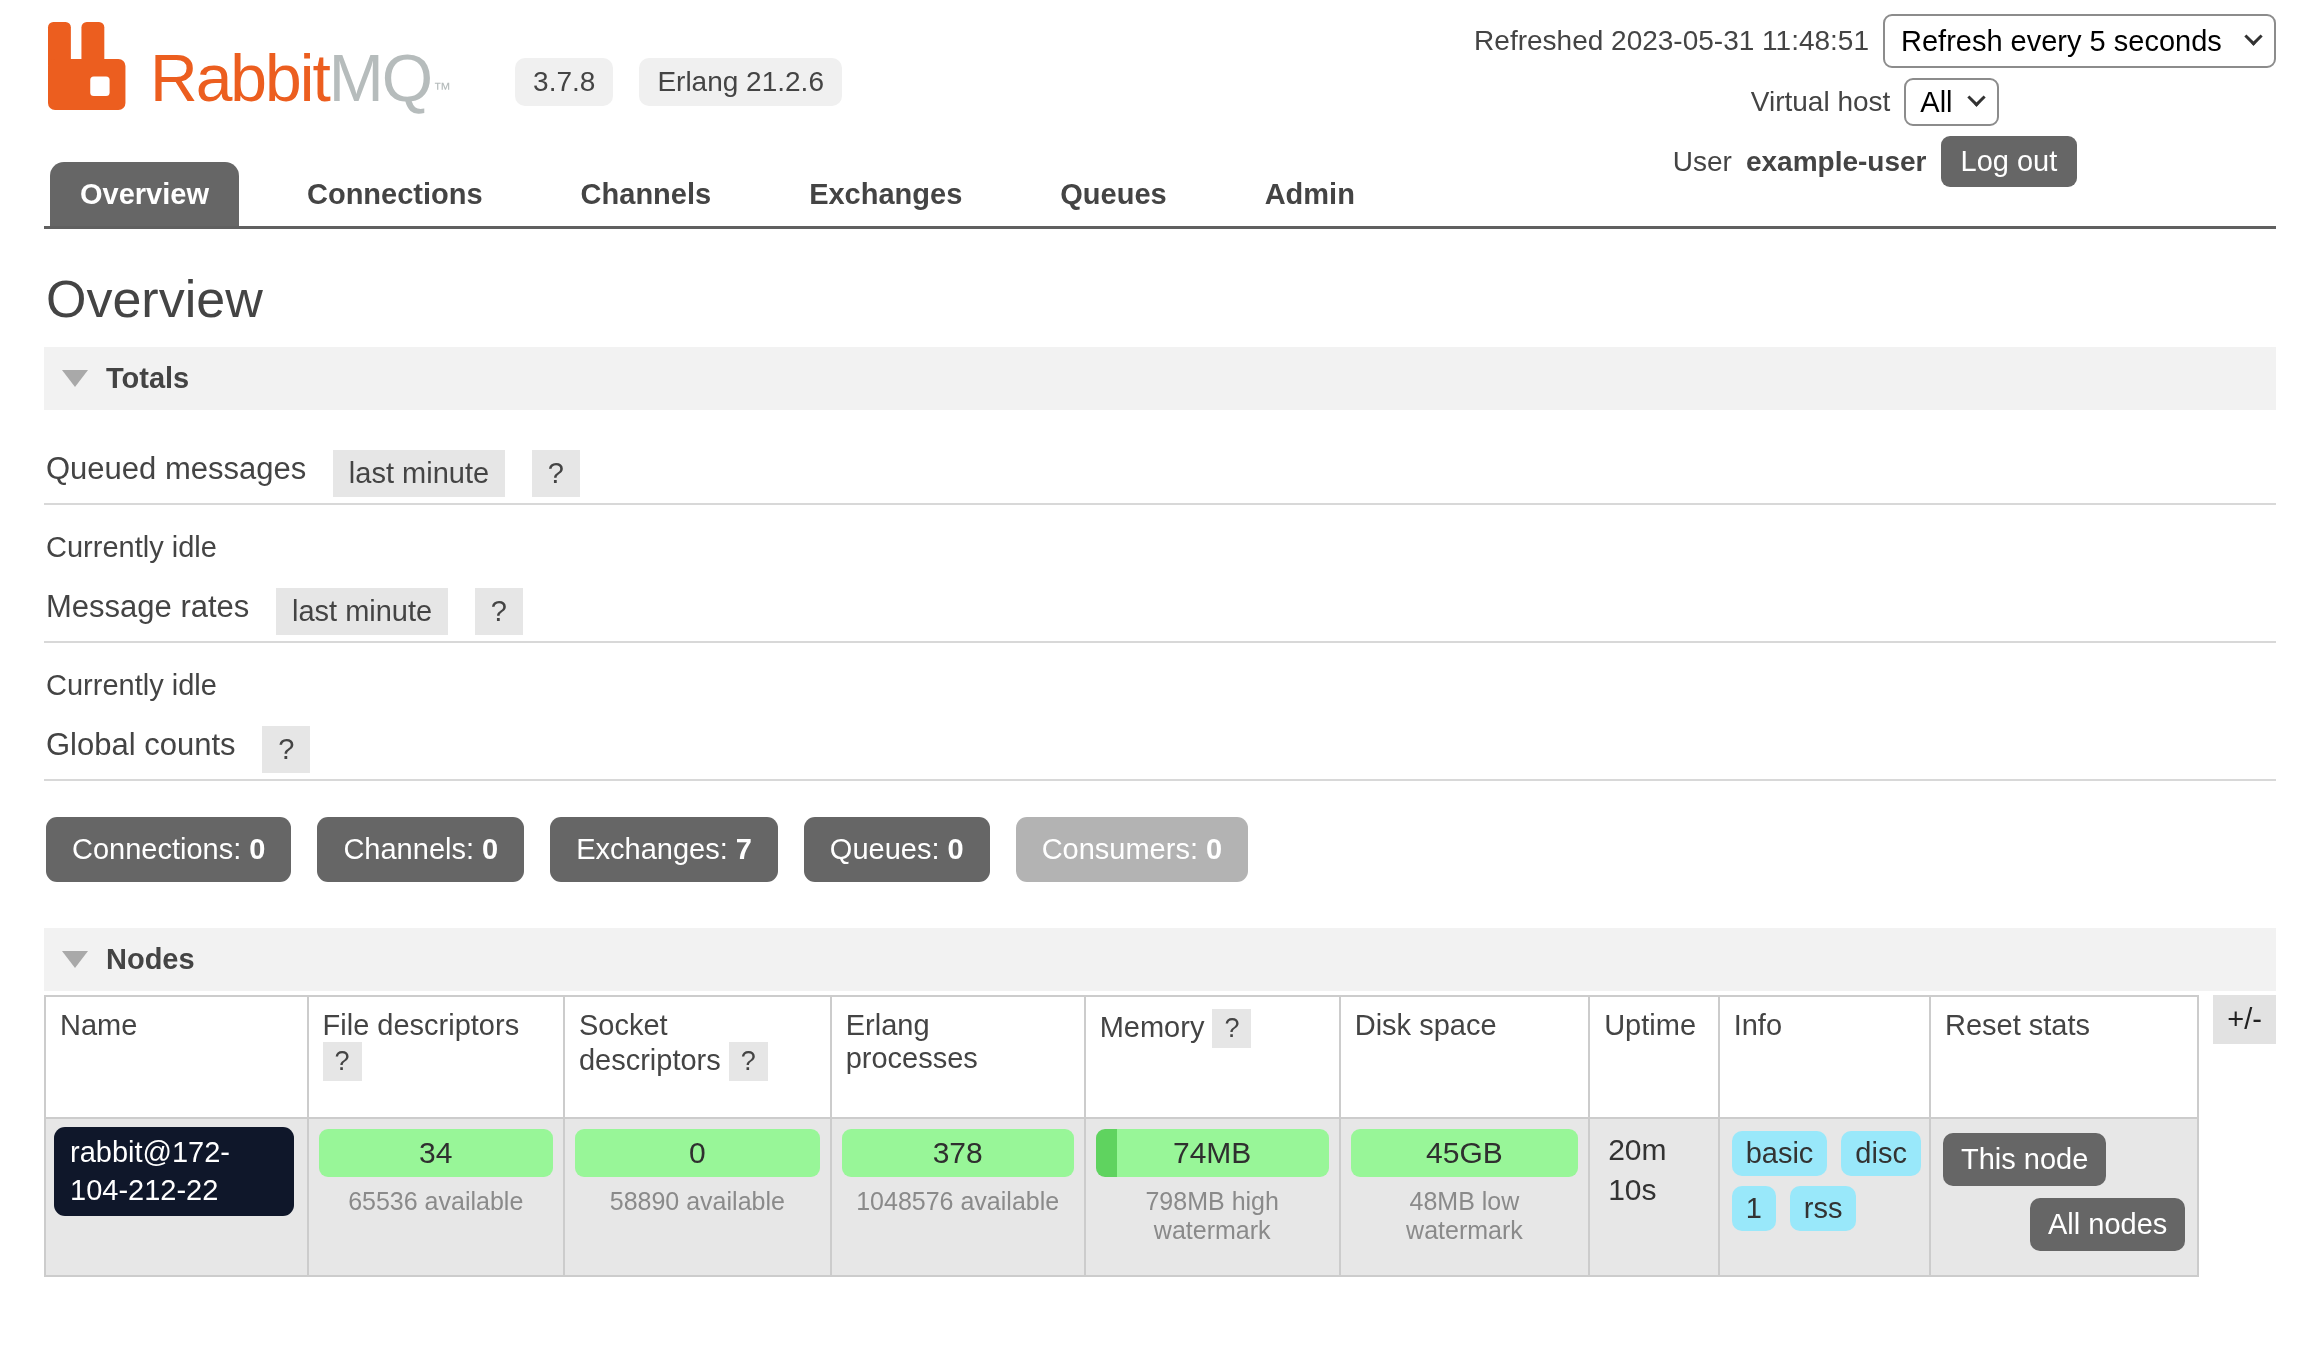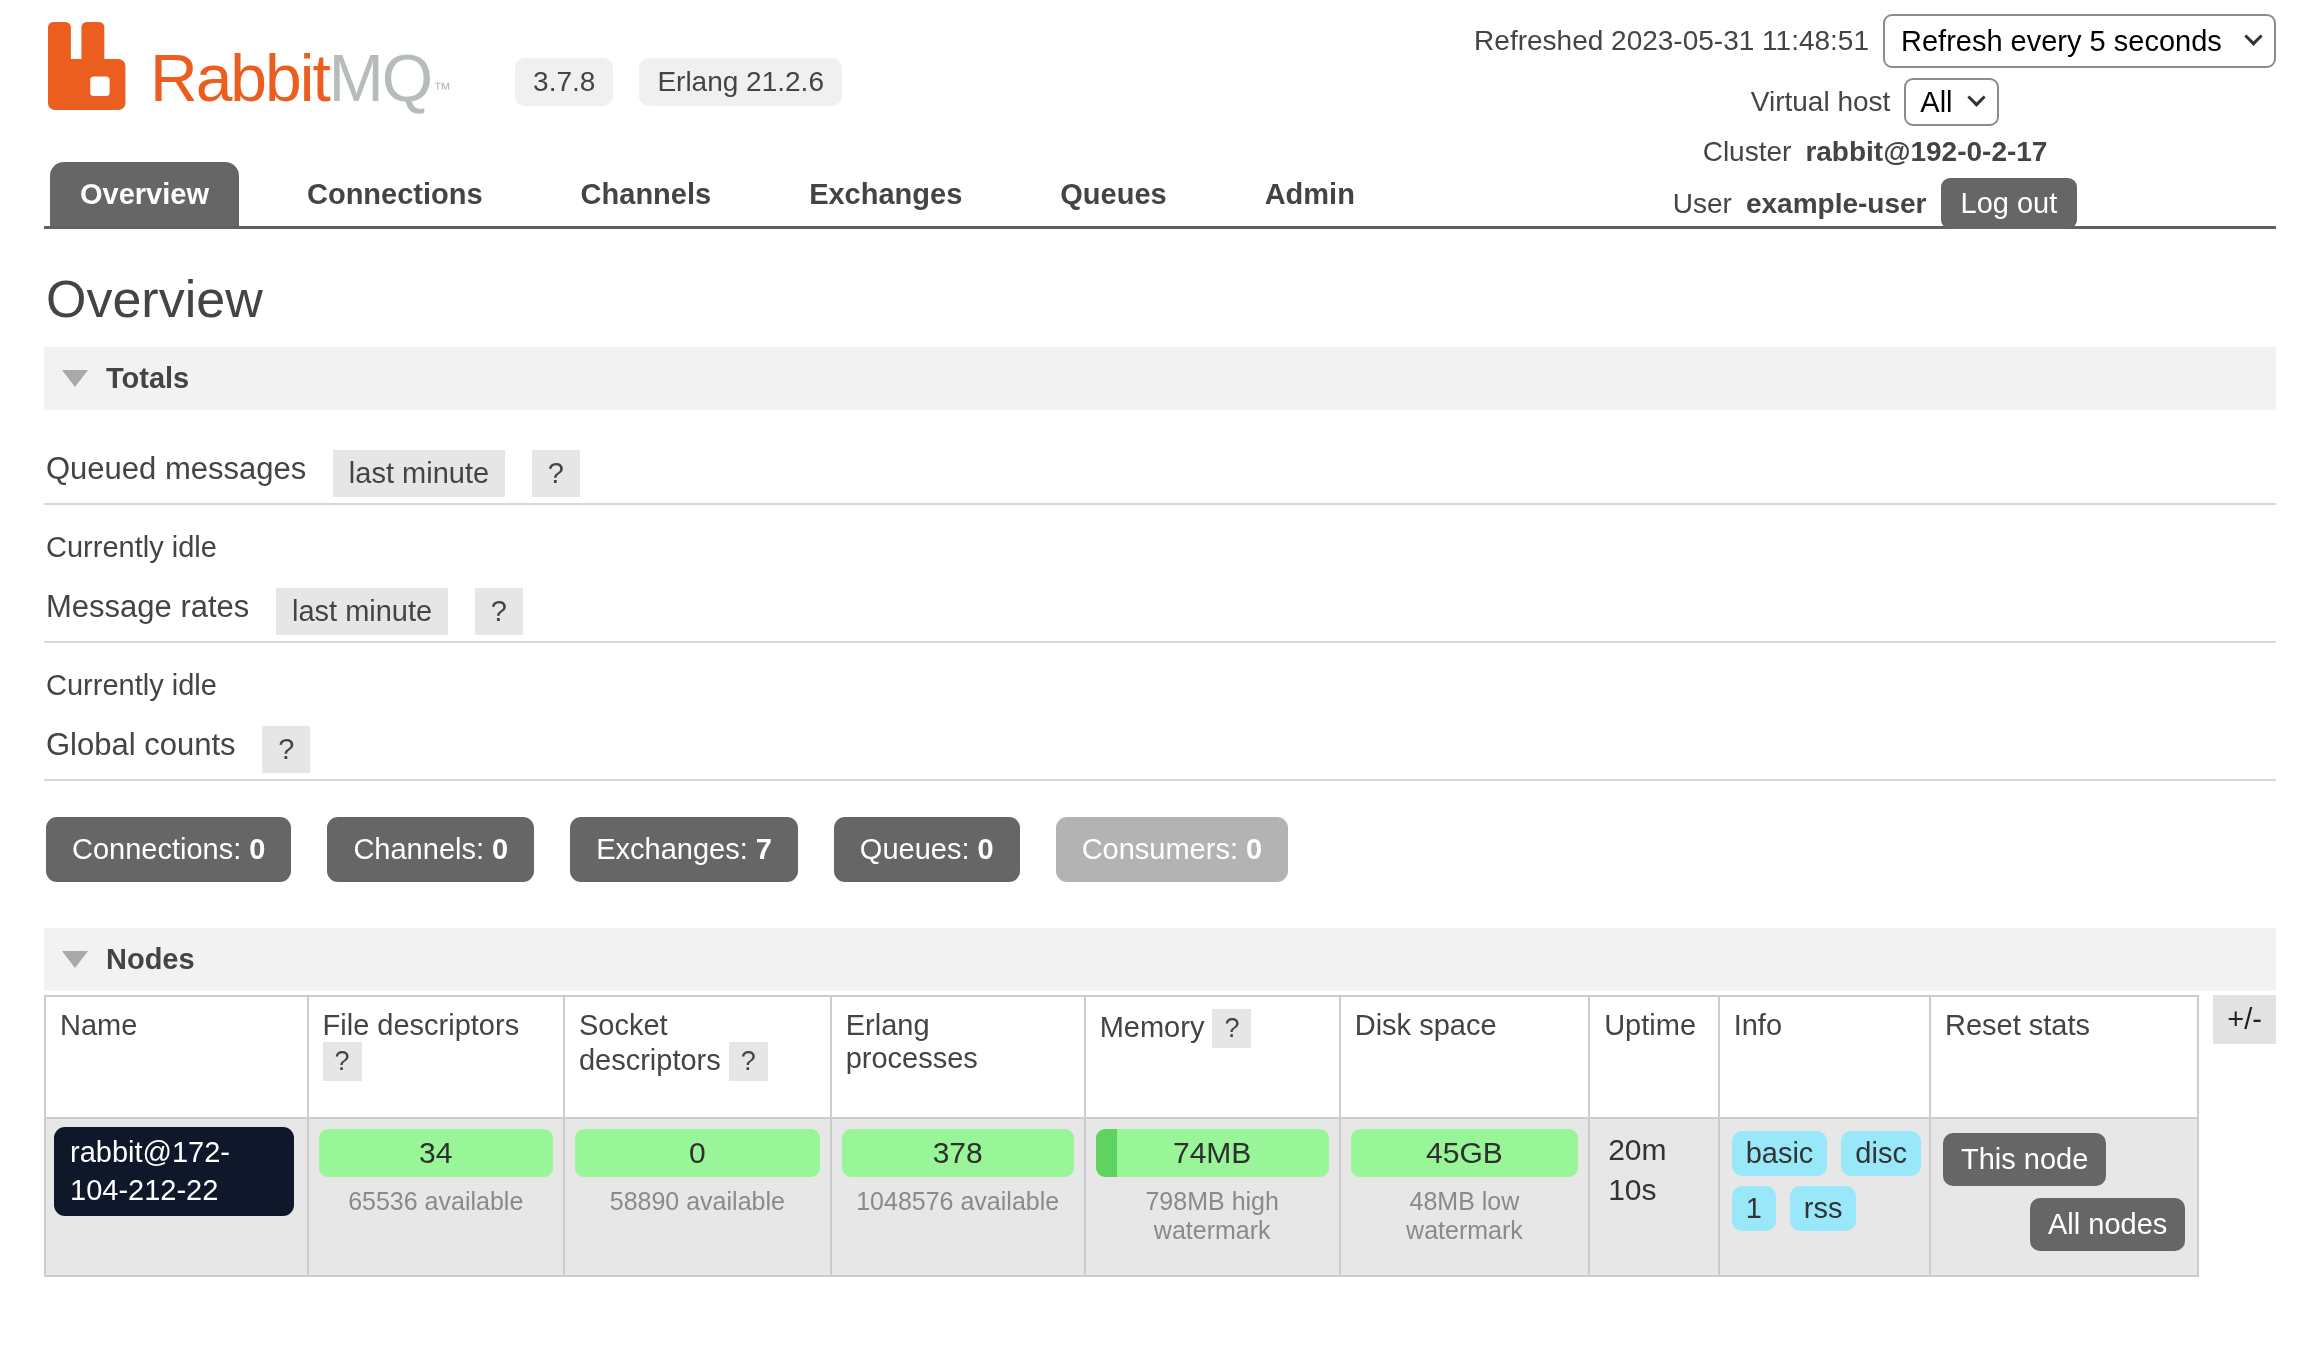--- a/index.html
+++ b/index.html
@@ -45,21 +45,21 @@
   .tri-down { width:0; height:0; border-left:13px solid transparent; border-right:13px solid transparent;
               border-top:17px solid #a9a9a9; }
   .tri-right { width:0; height:0; border-top:11px solid transparent; border-bottom:11px solid transparent;
                border-left:15px solid #b5b5b5; }
 
   .h3row { margin-top:36px; border-bottom:2px solid #d8d8d8; padding:0 0 10px 2px; font-size:31px; }
   .h3row .mini-badge { background:#e6e6e6; padding:7px 16px; margin-left:18px; font-size:29px;
                        position:relative; top:4px; display:inline-block; cursor:pointer; }
   .idle { font-size:29px; margin:26px 0 10px 2px; }
 
-  .count-row { display:flex; gap:36px; margin:36px 0 0 2px; }
+  .count-row { display:flex; gap:26px; margin:36px 0 0 2px; }
   .count-btn { background:#666; color:#fff; border:none; border-radius:11px; padding:16px 26px;
                font-size:29px; font-family:"Liberation Sans", sans-serif; cursor:pointer; }
   .count-btn .v { font-weight:bold; margin-left:8px; }
   .count-btn.muted { background:#b3b3b3; }
 
   .nodes-bar { margin-top:46px; }
 
   
   .table-wrap { display:flex; align-items:flex-start; gap:14px; margin-top:4px; }
   table.nodes { border-collapse:collapse; table-layout:fixed; }
@@ -126,24 +126,20 @@
         </span>
       </div>
       <div class="tr-line">
         <span>Virtual host</span>
         <span class="sel-wrap">
           <select class="small">
             <option>All</option>
           </select>
           <span class="chev"></span>
         </span>
-      </div>
-      <div class="tr-line">
-        <span>Cluster</span>
-        <span class="bold">rabbit@192-0-2-17</span>
       </div>
       <div class="tr-line">
         <span>User</span>
         <span class="bold">example-user</span>
         <button class="logout-btn">Log out</button>
       </div>
     </div>
   </div>
 
   <div class="tabs">

